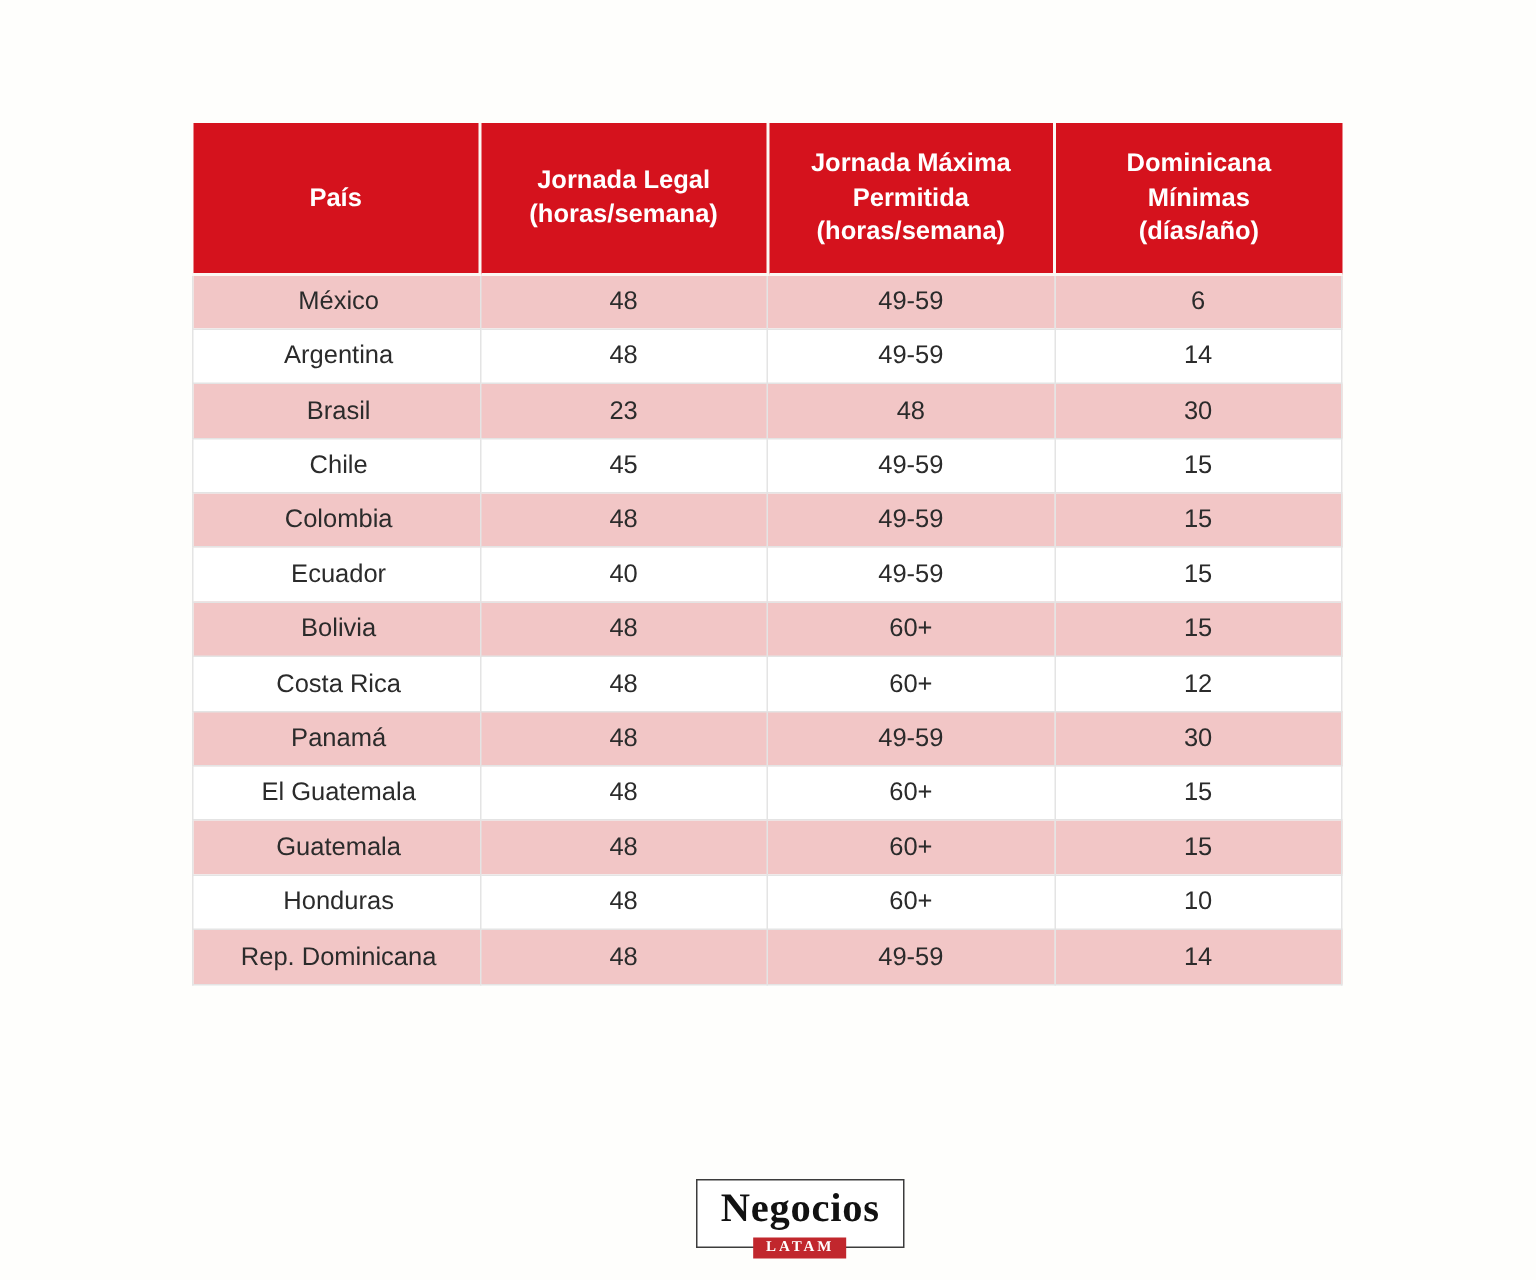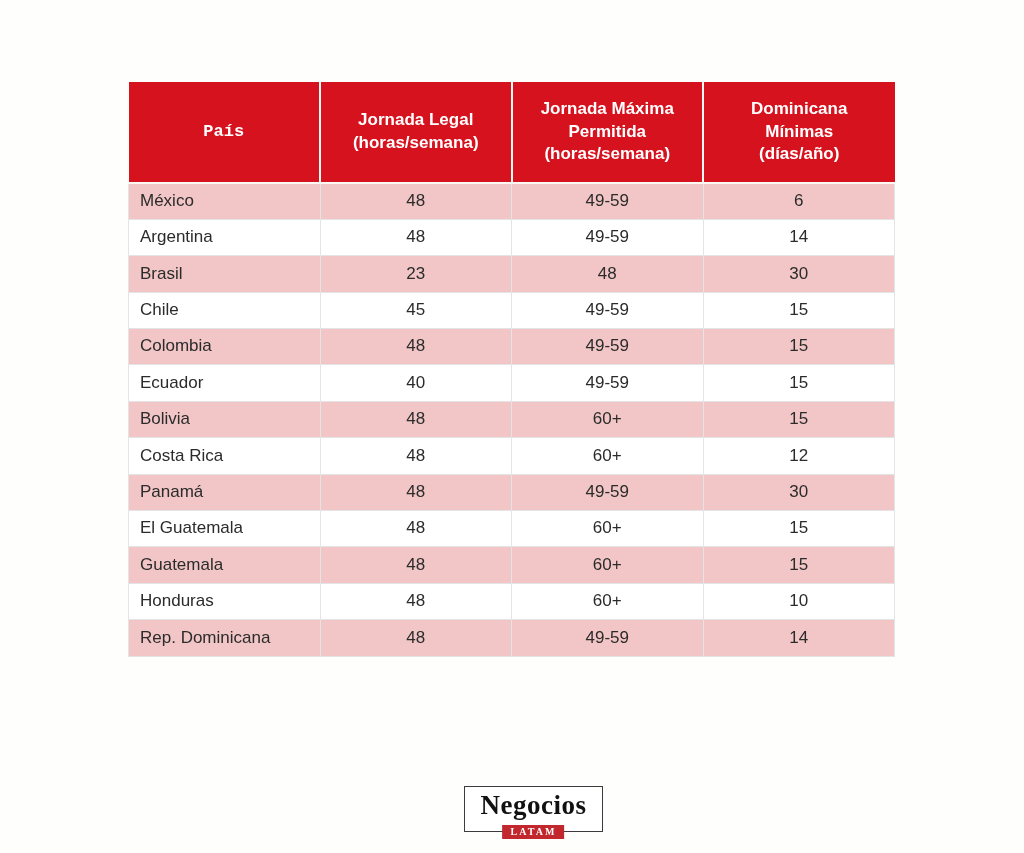--- a/index.html
+++ b/index.html
@@ -45,35 +45,35 @@
     font-size: 17px;
     font-weight: bold;
     text-align: center;
     vertical-align: middle;
     height: 101px;
     padding: 6px 10px;
     border-left: 2px solid var(--header-divider);
     border-bottom: 2px solid var(--header-divider);
     line-height: 1.35;
   }
-  thead th:first-child { border-left: none; font-family: Liberation Mono, monospace; }
+  thead th:first-child { border-left: none; }
   thead th .th-label { display: block; white-space: pre-line; }
   thead th .th-unit { display: block; white-space: pre-line; }
   tbody td {
     height: 36.4px;
     font-size: 17px;
     text-align: center;
     vertical-align: middle;
     border: 1px solid var(--grid-line);
     padding: 2px 8px;
     background: var(--row-white);
     line-height: 1.1;
   }
   tbody td.c-pais {
-    text-align: left;
+    text-align: center;
     padding-left: 11px;
   }
   tbody tr:nth-child(odd) td { background: var(--row-pink); }
   .logo-wrap {
     position: absolute;
     left: 0; right: 0;
     top: 786px;
     display: flex;
     justify-content: center;
     padding-left: 43px;

